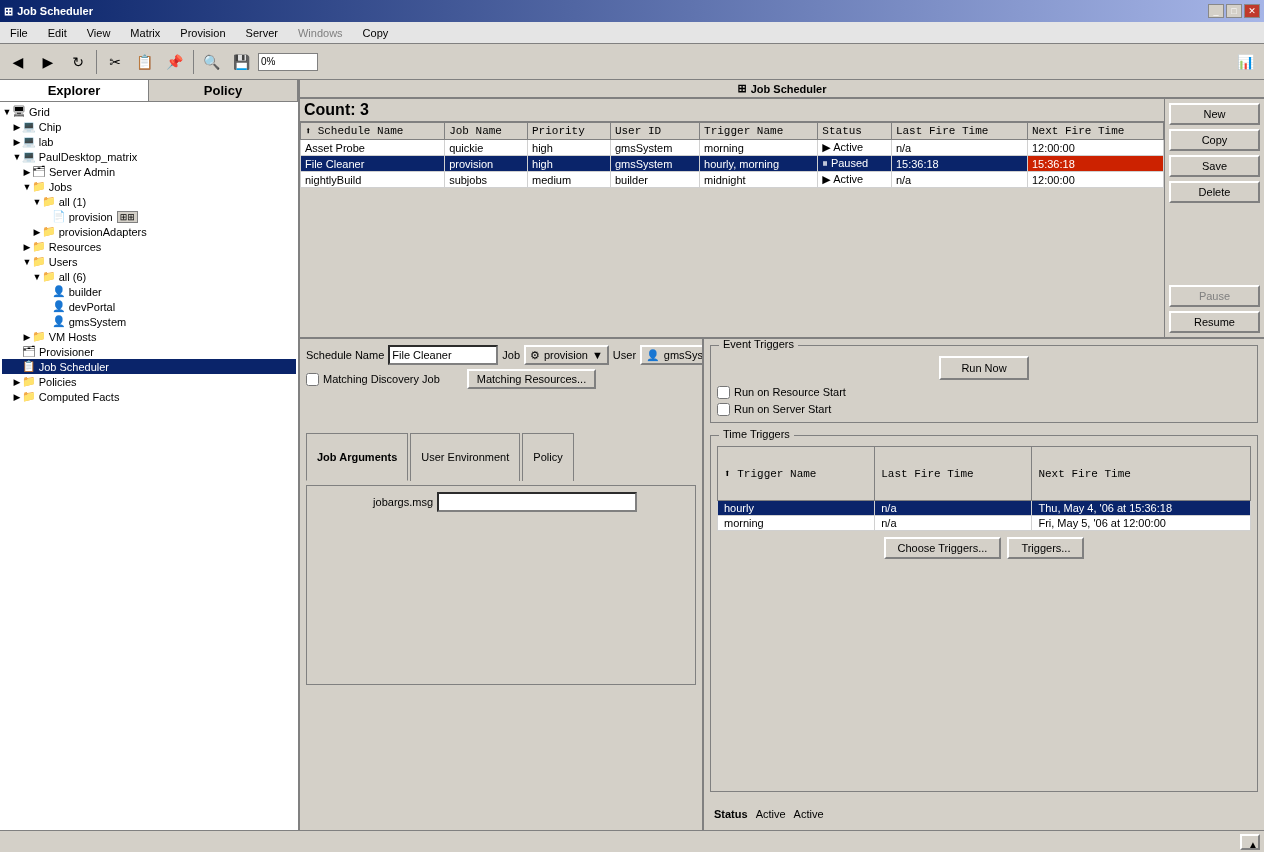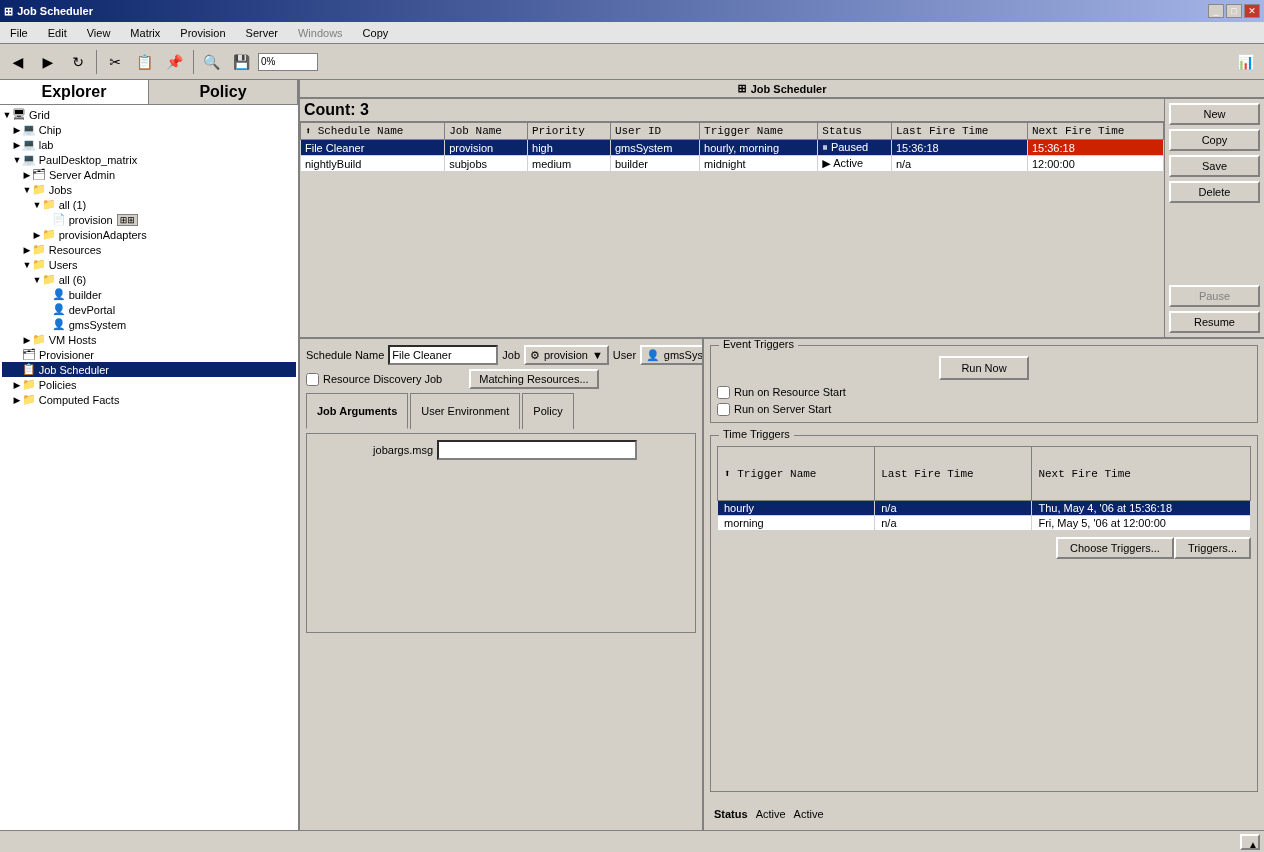--- a/index.html
+++ b/index.html
@@ -42,21 +42,21 @@
     .toolbar-separator { width: 1px; height: 24px; background: #808080; margin: 0 2px; }
     .toolbar-progress { width: 60px; height: 18px; background: white; border: 1px solid #808080; font-size: 10px; display: flex; align-items: center; padding: 0 2px; }
     
     
     .main-container { display: flex; height: calc(852px - 22px - 22px - 36px - 22px); }
     
     
     .explorer-panel { width: 300px; background: #d4d0c8; border-right: 2px solid #808080; display: flex; flex-direction: column; }
     .panel-tabs { display: flex; border-bottom: 1px solid #808080; }
     .panel-tab {
-      flex: 1; text-align: center; padding: 3px; font-size: 16px; font-weight: bold;
+      flex: 1; text-align: center; padding: 3px; font-size: 13px; font-weight: bold;
       background: #d4d0c8; border-right: 1px solid #808080; cursor: pointer;
     }
     .panel-tab.active { background: #fff; }
     .tree-container { flex: 1; overflow-y: auto; background: white; padding: 2px; }
     .tree-item { display: flex; align-items: center; padding: 1px 0; cursor: pointer; white-space: nowrap; }
     .tree-item.selected { background: #0a246a; color: white; }
     .tree-indent { display: inline-block; }
     .expand-icon { width: 10px; font-size: 9px; text-align: center; display: inline-block; }
     
     
@@ -101,23 +101,24 @@
     .form-input { height: 20px; border: 2px inset #808080; background: white; padding: 0 2px; font-size: 11px; }
     .form-select {
       background: #d4d0c8; border: 2px solid; border-color: #fff #808080 #808080 #fff;
       padding: 0 4px; height: 20px; font-size: 11px; cursor: pointer;
       display: flex; align-items: center; gap: 4px;
     }
     
     
     .tab-bar { display: flex; margin-bottom: 4px; }
     .tab {
-      padding: 11px 10px; border: 1px solid #808080; background: #d4d0c8;
+      padding: 17px 10px; border: 1px solid #808080; background: #d4d0c8;
       cursor: pointer; font-size: 11px; margin-right: 2px;
       border-bottom: none;
+      margin-top: 40px;
     }
     .tab.active { background: #d4d0c8; font-weight: bold; border-bottom: 1px solid #d4d0c8; }
     
     
     .checkbox-row { display: flex; gap: 4px; font-size: 11px; }
     
     
     .group-box { border: 1px solid #808080; padding: 6px; margin-bottom: 6px; position: relative; }
     .group-box-title {
       position: absolute; top: -8px; left: 8px; background: #d4d0c8;
@@ -354,20 +355,30 @@
               <th>Job Name</th>
               <th>Priority</th>
               <th>User ID</th>
               <th>Trigger Name</th>
               <th>Status</th>
               <th>Last Fire Time</th>
               <th>Next Fire Time</th>
             </tr>
           </thead>
           <tbody>
+            <tr class="normal">
+              <td>Asset Probe</td>
+              <td>quickie</td>
+              <td>high</td>
+              <td>gmsSystem</td>
+              <td>morning</td>
+              <td><span>▶</span> Active</td>
+              <td>n/a</td>
+              <td>12:00:00</td>
+            </tr>
             <tr class="selected">
               <td>File Cleaner</td>
               <td>provision</td>
               <td>high</td>
               <td>gmsSystem</td>
               <td>hourly, morning</td>
               <td><span>⏸</span> Paused</td>
               <td>15:36:18</td>
               <td style="background:#cc2200;color:white;">15:36:18</td>
             </tr>
@@ -415,21 +426,21 @@
           <div class="form-select">
             <span>👤</span>
             <span>gmsSystem</span>
 
           </div>
 
         </div>
 
         <div class="form-row">
           <input type="checkbox" style="">
-          <span>Resource Discovery Job</span>
+          <span>Matching Discovery Job</span>
           <button class="action-btn" style="margin-left:23px;width:auto;padding:2px 8px;">Matching Resources...</button>
         </div>
 
         <div class="tab-bar">
           <div class="tab active">Job Arguments</div>
           <div class="tab">User Environment</div>
           <div class="tab">Policy</div>
         </div>
 
         <div style="border:1px solid #808080;padding:6px;background:#d4d0c8;min-height:200px;">
@@ -477,21 +488,21 @@
                   <td>n/a</td>
                   <td>Thu, May 4, '06 at 15:36:18</td>
                 </tr>
                 <tr>
                   <td>morning</td>
                   <td>n/a</td>
                   <td>Fri, May 5, '06 at 12:00:00</td>
                 </tr>
               </tbody>
             </table>
-            <div style="margin-top:6px;display:flex;justify-content:flex-end;">
+            <div style="margin-top:6px;display:flex;gap:6px;justify-content:center;">
               <button class="action-btn" style="width:auto;padding:3px 12px;">Choose Triggers...</button>
               <button class="action-btn" style="width:auto;padding:3px 12px;">Triggers...</button>
             </div>
           </div>
         </div>
 
         <div style="display:flex;align-items:center;gap:8px;padding:4px;">
           <span style="font-weight:bold;">Status</span>
           <span>Active</span>
           <span>Active</span>

